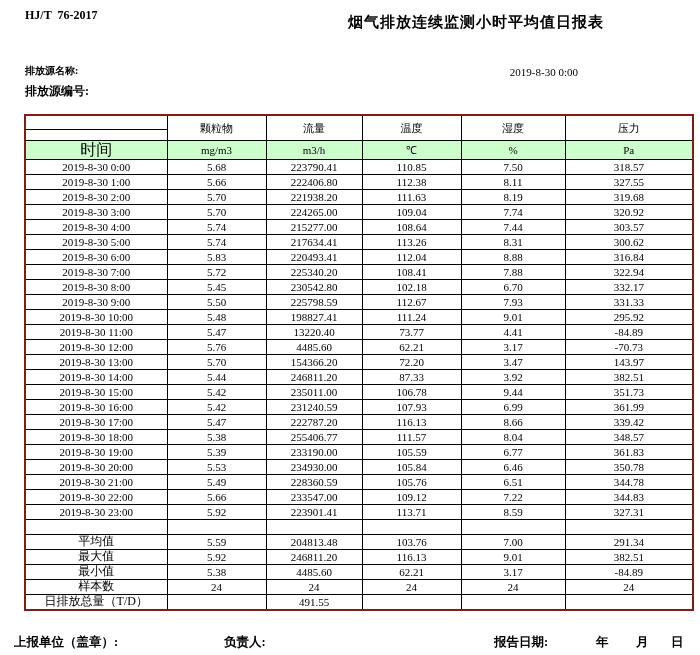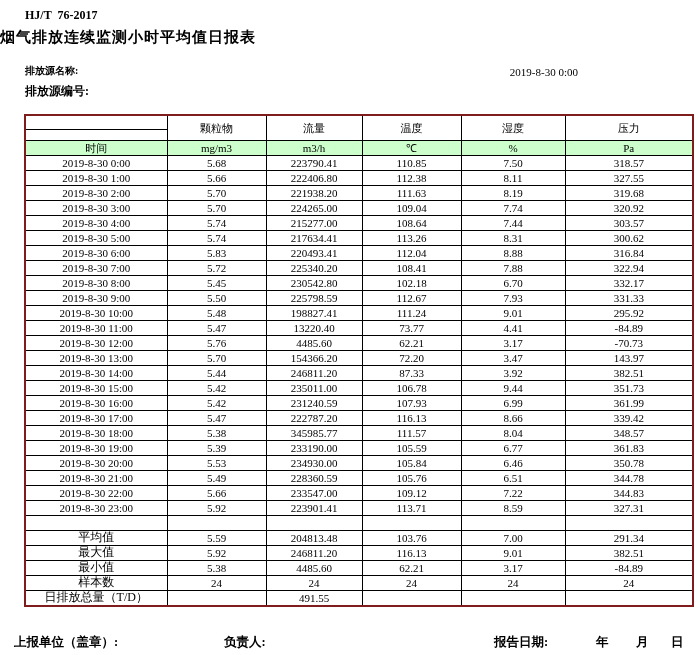--- a/index.html
+++ b/index.html
@@ -5,21 +5,21 @@
   html,body { margin:0; padding:0; background:#ffffff; }
   .page {
     position:relative; width:604px; height:655px; background:#ffffff;
     font-family:"Liberation Serif", serif; color:#000;
   }
   .std {
     position:absolute; left:25px; top:8px;
     font-size:12px; font-weight:bold; white-space:pre;
   }
   .title {
-    position:absolute; left:0; right:0; top:28px; text-align:left;
+    position:absolute; left:0; right:0; top:13px; text-align:right;
     font-size:15px; font-weight:bold; letter-spacing:1px;
   }
   .meta-name  { position:absolute; left:25px; top:64px; font-size:10px; font-weight:bold; }
   .meta-code  { position:absolute; left:25px; top:83px; font-size:12px; font-weight:bold;text-align:right; }
   .meta-date  { position:absolute; right:26px; top:66px; font-size:11px; }
 
   table.report {
     position:absolute; left:24px; top:114px; width:668px;
     border-collapse:collapse; table-layout:fixed;
     border:2px solid #7f1d1d;
@@ -27,21 +27,21 @@
   table.report td, table.report th {
     border:1px solid #000; padding:0; margin:0;
     text-align:center; vertical-align:middle;
     font-size:11px; font-weight:normal; line-height:1.1;
     white-space:nowrap; overflow:hidden;
   }
   th.colhead { font-size:12px; }
   tr.head-top td   { height:13px; }
   tr.head-mid td   { height:10px; }
   tr.unit-row td   { height:14px; background:#ccffcc; }
-  tr.unit-row td.time-head { font-size:11px;margin-top:36px; }
+  tr.unit-row td.time-head { font-size:16px;margin-top:36px; }
   tbody td { height:14px; line-height:14px; }
   tr[data-name="summary-row"] td:first-child { font-size:12px; }
   tr[data-name="spacer-row"] td { height:14px; }
 
   .foot-note {
     position:absolute; left:14px; top:616px;
     font-size:12px; font-weight:bold;
   }
   .foot-item { position:absolute; top:634px; font-size:12.5px; font-weight:bold; }
   .fi-unit   { left:14px; }
@@ -235,21 +235,21 @@
           <td data-name="time-cell">2019-8-30 17:00</td>
           <td data-name="value-cell">5.47</td>
           <td data-name="value-cell">222787.20</td>
           <td data-name="value-cell">116.13</td>
           <td data-name="value-cell">8.66</td>
           <td data-name="value-cell">339.42</td>
         </tr>
         <tr data-name="data-row">
           <td data-name="time-cell">2019-8-30 18:00</td>
           <td data-name="value-cell">5.38</td>
-          <td data-name="value-cell">345985.77</td>
+          <td data-name="value-cell">255406.77</td>
           <td data-name="value-cell">111.57</td>
           <td data-name="value-cell">8.04</td>
           <td data-name="value-cell">348.57</td>
         </tr>
         <tr data-name="data-row">
           <td data-name="time-cell">2019-8-30 19:00</td>
           <td data-name="value-cell">5.39</td>
           <td data-name="value-cell">233190.00</td>
           <td data-name="value-cell">105.59</td>
           <td data-name="value-cell">6.77</td>

